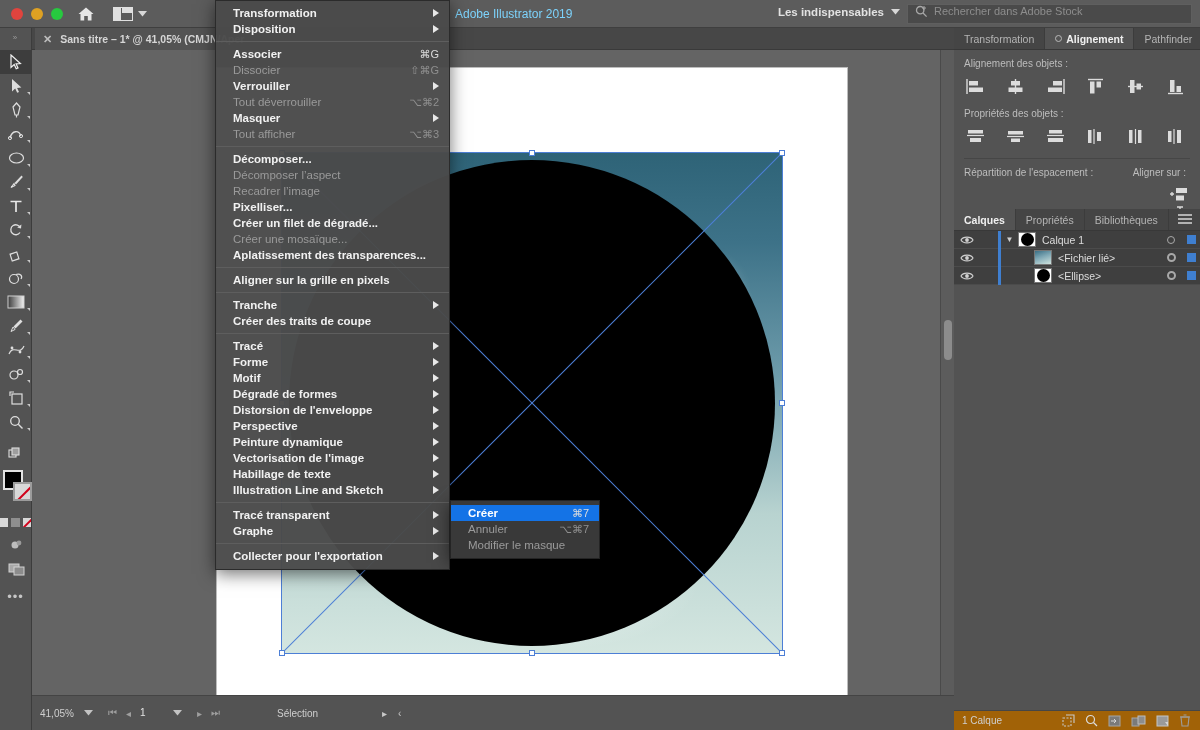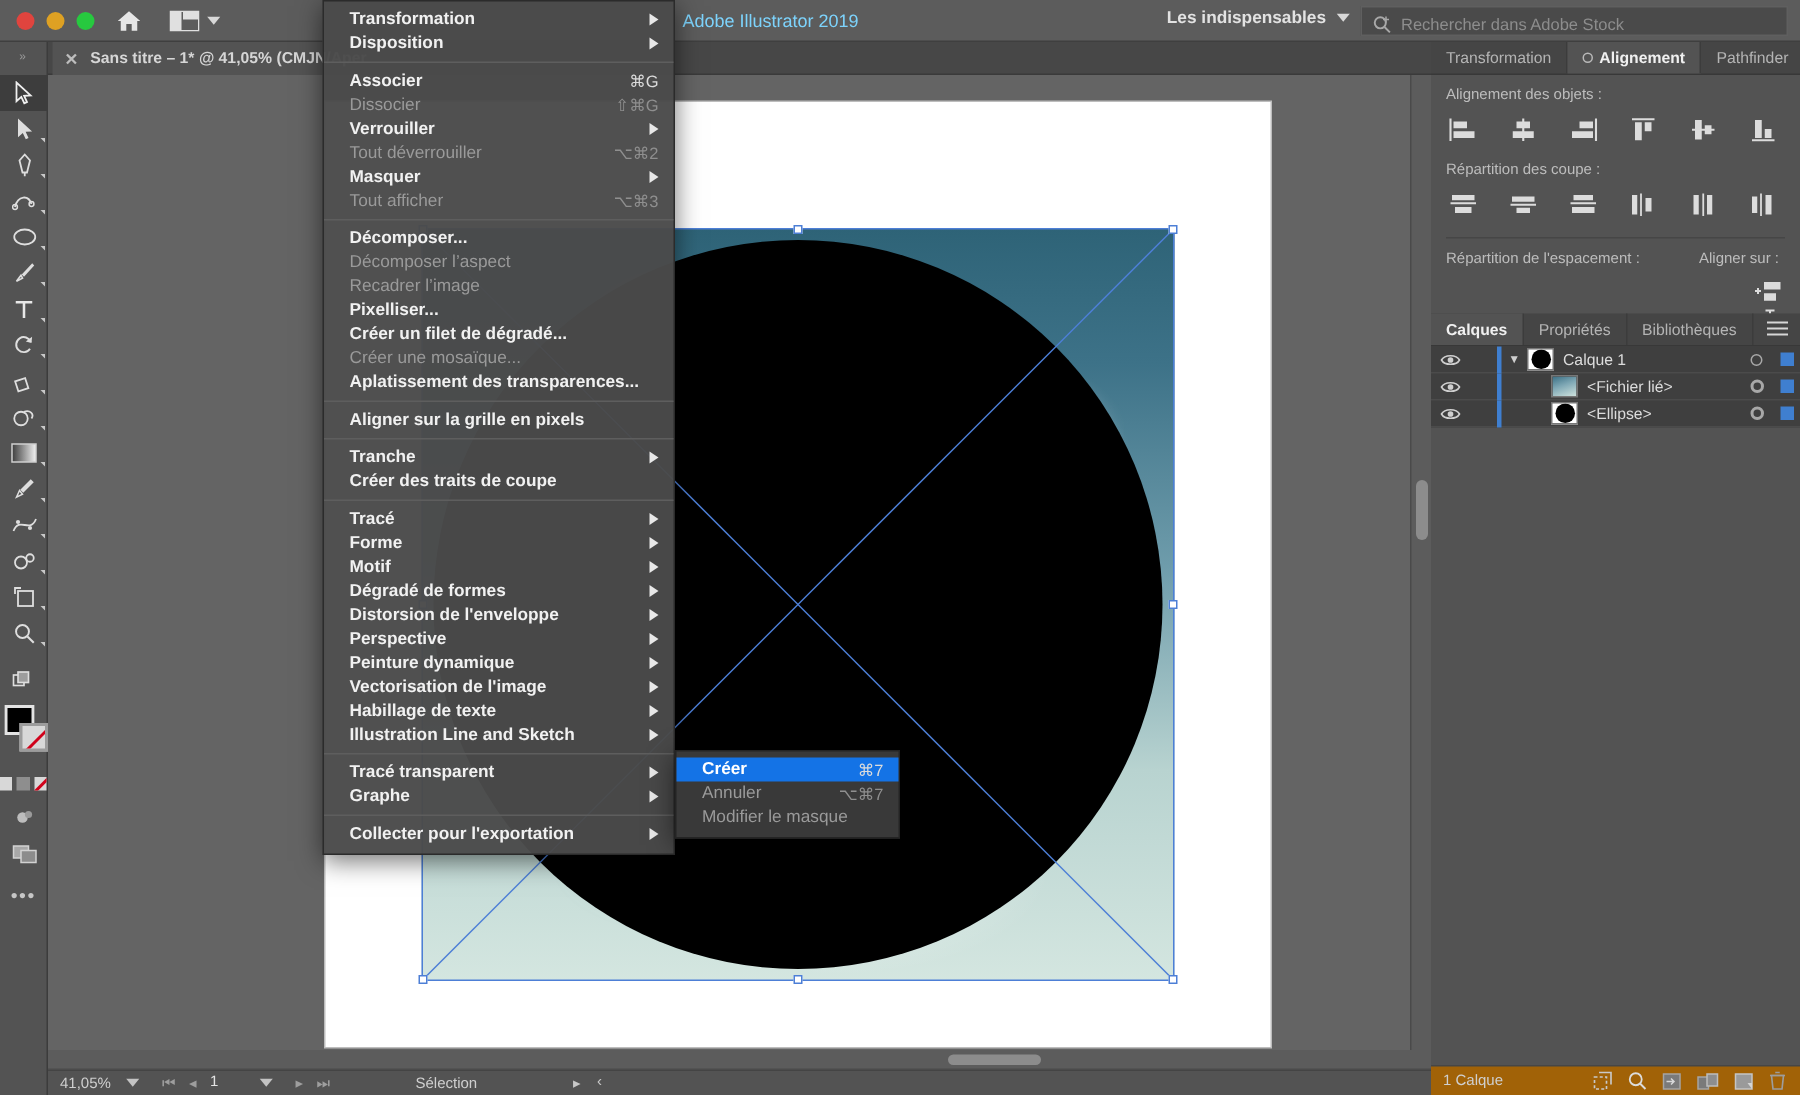--- a/index.html
+++ b/index.html
@@ -35,21 +35,21 @@
   .ws-switcher {
     position: absolute; right: 300px; top: 6px;
     display: flex; align-items: center; gap: 7px;
     font-size: 11.5px; font-weight: bold; color: #e2e2e2;
   }
   .stock-search {
     position: absolute; right: 8px; top: 4px;
     width: 285px; height: 20px;
     background: #4a4a4a;
     border: 1px solid #5f5f5f;
-    display: flex; align-items: flex-end; gap: 6px;
+    display: flex; align-items: flex-start; gap: 6px;
     padding: 0 7px;
   }
   .stock-search .ph { color: #8d8d8d; font-size: 11px; }
 
   
   .tabbar {
     position: absolute; left: 0; top: 28px; width: 1200px; height: 22px;
     background: #474747;
     border-bottom: 1px solid #3a3a3a;
   }
@@ -177,21 +177,21 @@
     position: absolute; left: 32px; bottom: 18px; width: 922px; height: 12px;
     background: #5c5c5c;
   }
   .hscroll .thumb {
     position: absolute; left: 600px; top: 3px; width: 62px; height: 7px;
     background: #8c8c8c; border-radius: 4px;
   }
 
   
   .statusbar {
-    position: absolute; left: 32px; bottom: 0; width: 922px; height: 17px;
+    position: absolute; left: 32px; bottom: 0; width: 922px; height: 35px;
     background: #535353; border-top: 1px solid #444;
     display: flex; align-items: center; font-size: 10px; color: #cfcfcf;
   }
   .sb-zoom { width: 52px; padding-left: 8px; }
   .sb-drop { width: 18px; text-align: center; color: #c0c0c0; }
   .sb-nav { display: flex; align-items: center; gap: 9px; padding: 0 6px; color: #9e9e9e; }
   .sb-page {
     width: 36px; height: 13px; padding-left: 3px;
     color: #e3e3e3;
   }
@@ -630,21 +630,21 @@
           <div class="ibtn">
             <svg width="19" height="17" viewBox="0 0 19 17">
                 <path d="M2 15.5 H17" stroke="#dcdcdc" stroke-width="1.4"></path>
                 <rect x="4" y="2" width="4.5" height="12" fill="#dcdcdc"></rect>
                 <rect x="10.5" y="8" width="4.5" height="6" fill="#dcdcdc"></rect>
               </svg>
           </div>
         </div>
       </div>
 
-      <div class="sec-label">Répartition des coupe :</div>
+      <div class="sec-label">Propriétés des objets :</div>
       <div class="icon-row">
         <div class="grpA">
           <div class="ibtn">
             <svg width="19" height="17" viewBox="0 0 19 17">
                 <rect x="2" y="2" width="15" height="3.5" fill="#dcdcdc"></rect>
                 <path d="M1 7.5 H18" stroke="#dcdcdc" stroke-width="1.2"></path>
                 <rect x="4" y="10" width="11" height="4" fill="#dcdcdc"></rect>
               </svg>
           </div>
           <div class="ibtn">

